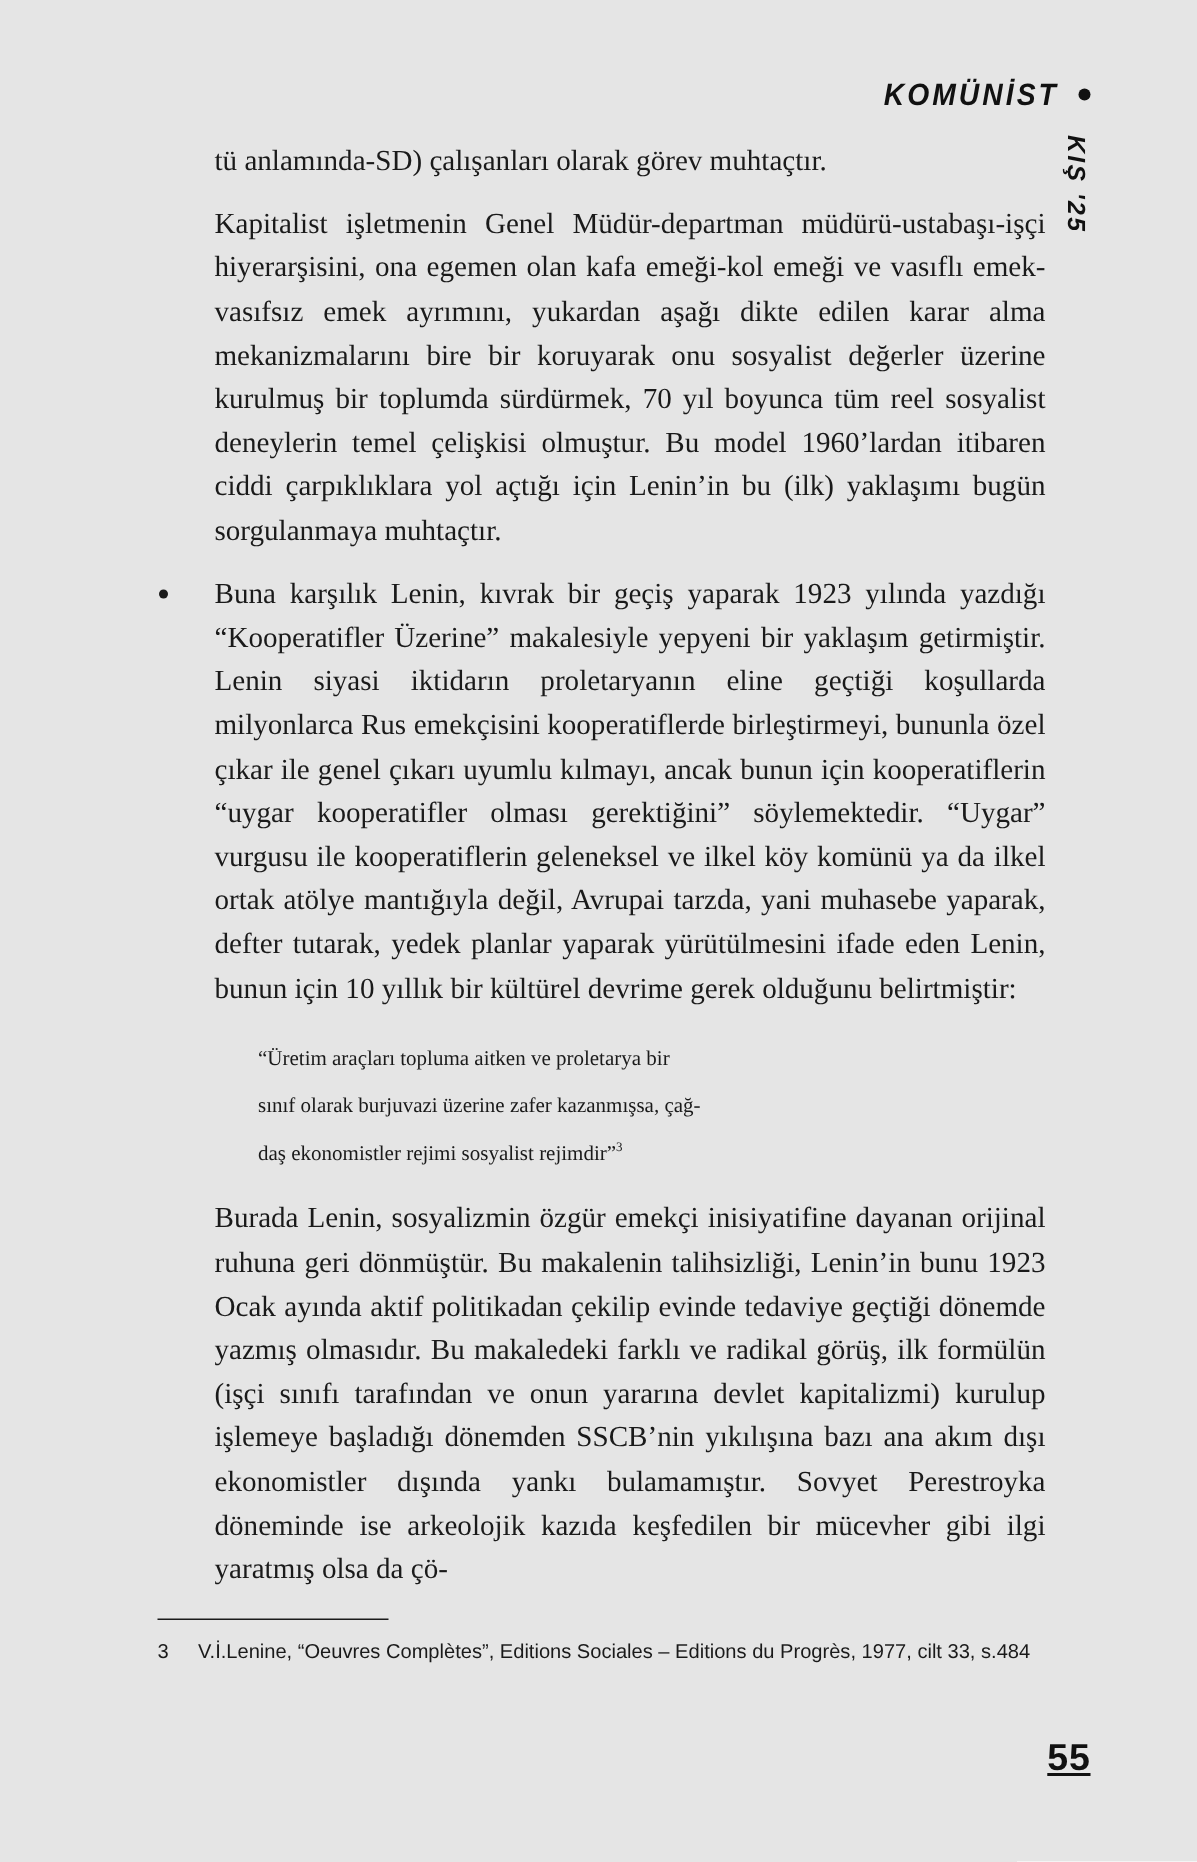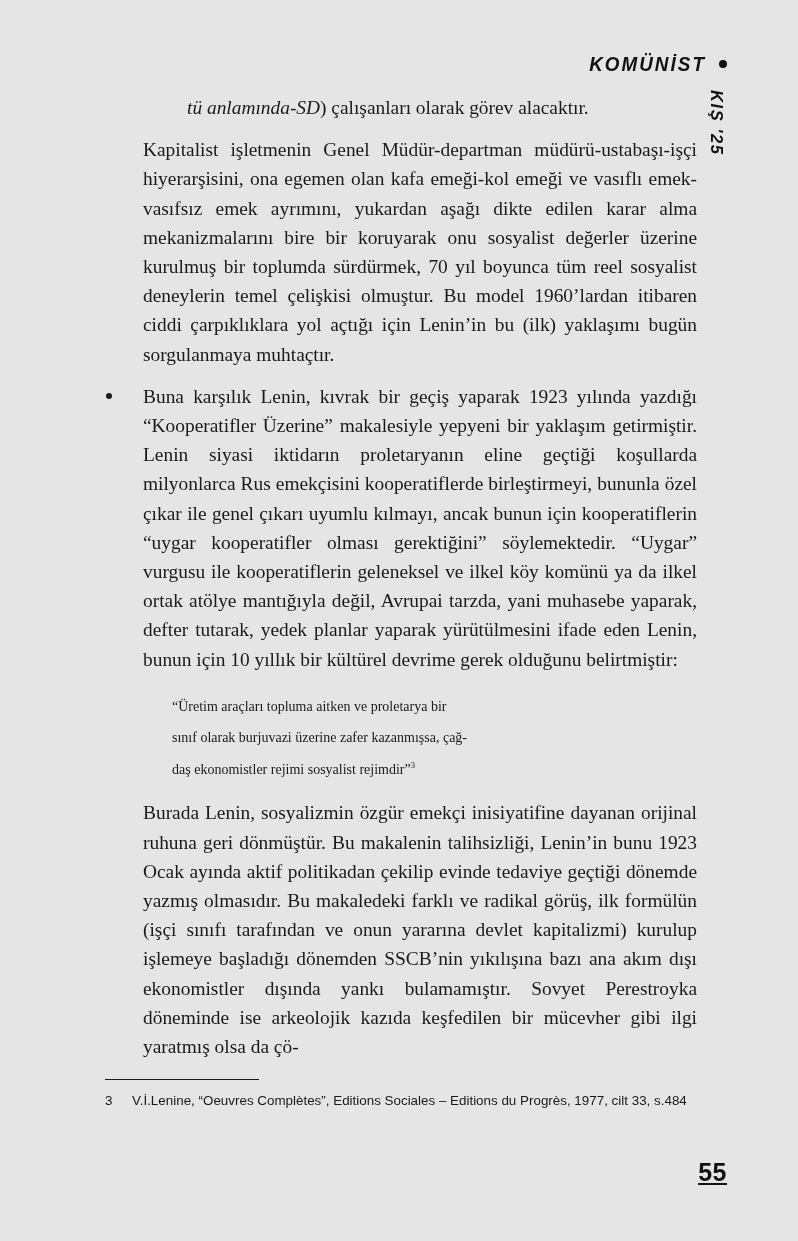--- a/index.html
+++ b/index.html
@@ -83,22 +83,20 @@
     font-size: 19.4px;
     line-height: 29.2px;
     text-align: justify;
     text-justify: inter-word;
     hyphens: none;
   }
   p.gap {
     margin-top: 13px;
   }
   .ital {
-    font-style: italic;
-    margin-left: 44px;
   }
 
   
   .bullet-item {
     position: relative;
     margin-top: 13px;
   }
   .bullet-item .bullet-dot {
     position: absolute;
     left: -37px;
@@ -177,21 +175,21 @@
   <div id="running-head">
     <span class="rh-title">KOMÜNİST</span><span class="rh-dot"></span>
   </div>
 
   <div id="issue-label">
     <span class="rot">KIŞ '25</span>
   </div>
 
   <div id="content">
 
-    <p class="para"><span class="ital">tü anlamında-SD</span><span>) çalışanları olarak görev alacaktır.</span></p>
+    <p class="para"><span class="ital">tü anlamında-SD</span><span>) çalışanları olarak görev muhtaçtır.</span></p>
 
     <p class="para gap">Kapitalist işletmenin Genel Müdür-departman müdürü-ustabaşı-işçi hiyerarşisini, ona egemen olan kafa emeği-kol emeği ve vasıflı emek-vasıfsız emek ayrımını, yukardan aşağı dikte edilen karar alma mekanizmalarını bire bir koruyarak onu sosyalist değerler üzerine kurulmuş bir toplumda sürdürmek, 70 yıl boyunca tüm reel sosyalist deneylerin temel çelişkisi olmuştur. Bu model 1960’lardan itibaren ciddi çarpıklıklara yol açtığı için Lenin’in bu (ilk) yaklaşımı bugün sorgulanmaya muhtaçtır.</p>
 
     <div class="bullet-item">
       <span class="bullet-dot"></span>
       <p class="para">Buna karşılık Lenin, kıvrak bir geçiş yaparak 1923 yılında yazdığı “Kooperatifler Üzerine” makalesiyle yepyeni bir yaklaşım getirmiştir. Lenin siyasi iktidarın proletaryanın eline geçtiği koşullarda milyonlarca Rus emekçisini kooperatiflerde birleştirmeyi, bununla özel çıkar ile genel çıkarı uyumlu kılmayı, ancak bunun için kooperatiflerin “uygar kooperatifler olması gerektiğini” söylemektedir. “Uygar” vurgusu ile kooperatiflerin geleneksel ve ilkel köy komünü ya da ilkel ortak atölye mantığıyla değil, Avrupai tarzda, yani muhasebe yaparak, defter tutarak, yedek planlar yaparak yürütülmesini ifade eden Lenin, bunun için 10 yıllık bir kültürel devrime gerek olduğunu belirtmiştir:</p>
     </div>
 
     <div class="blockquote">
       <p>“Üretim araçları topluma aitken ve proletarya bir</p>

